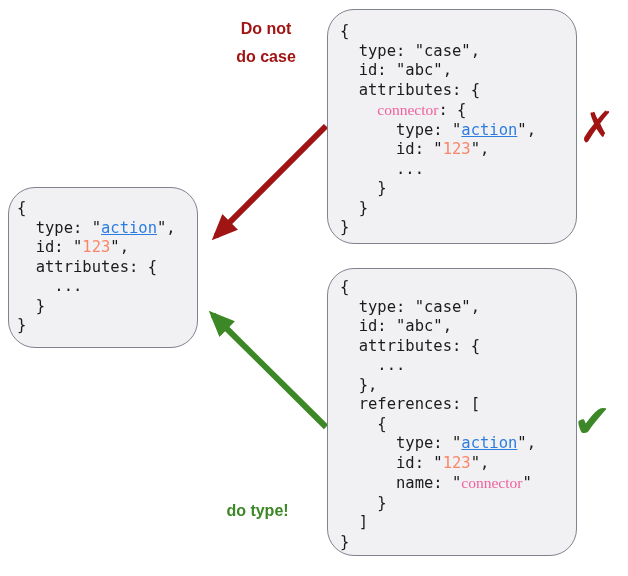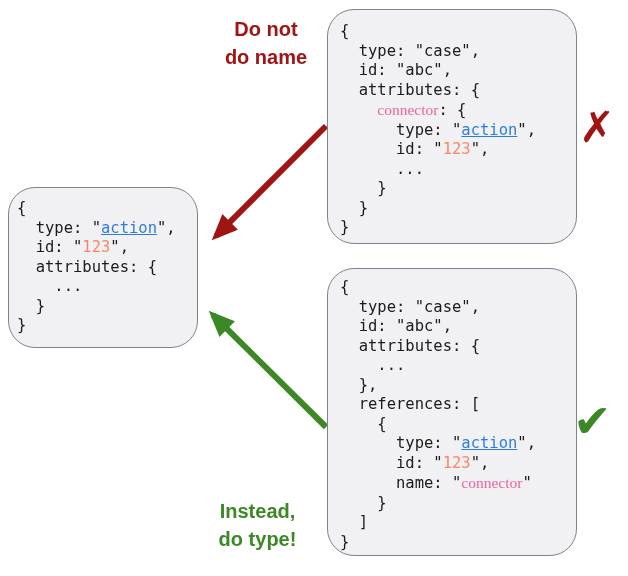--- a/index.html
+++ b/index.html
@@ -42,21 +42,21 @@
 
   .seg-plain  { color: var(--code-ink); }
   .seg-blue   { color: var(--blue); text-decoration: underline; }
   .seg-orange { color: var(--orange); }
   .seg-pink   { color: var(--pink); font-family: Liberation Serif, serif; }
   .seg-bold   { color: var(--code-ink); font-weight: normal; }
 
   .label {
     position: absolute;
     font-weight: bold;
-    font-size: 20px;
+    font-size: 16px;
     line-height: 28px;
     text-align: center;
     letter-spacing: 0px;
   }
   #do-not-label  { left: 210px; top: 15px;  width: 112px; color: var(--red); }
   #instead-label { left: 200px; top: 497px; width: 115px; color: var(--green); }
 
   .mark {
     position: absolute;
     font-family: "DejaVu Sans", sans-serif;
@@ -87,31 +87,30 @@
       <marker id="head-green" markerUnits="userSpaceOnUse" markerWidth="26" markerHeight="22" refX="20" refY="11" orient="auto">
         <path d="M0,0 L26,11 L0,22 Z" class="arrow-head-green"></path>
       </marker>
     </defs>
     <line x1="326" y1="126" x2="216" y2="236" class="arrow-line-red" marker-end="url(#head-red)"></line>
     <line x1="326" y1="427" x2="213" y2="315" class="arrow-line-green" marker-end="url(#head-green)"></line>
   </svg>
 
   <div class="label" id="do-not-label">
     <div>Do not</div>
-    <div>do name</div>
+    <div>do case</div>
   </div>
 
   <pre class="codebox" id="box-left"><div class="code-line"><span class="seg-plain">{</span></div><div class="code-line"><span class="seg-plain">  type: "</span><span class="seg-blue">action</span><span class="seg-plain">",</span></div><div class="code-line"><span class="seg-plain">  id: "</span><span class="seg-orange">123</span><span class="seg-plain">",</span></div><div class="code-line"><span class="seg-plain">  attributes: {</span></div><div class="code-line"><span class="seg-plain">    ...</span></div><div class="code-line"><span class="seg-plain">  }</span></div><div class="code-line"><span class="seg-plain">}</span></div></pre>
 
   <pre class="codebox" id="box-top"><div class="code-line"><span class="seg-plain">{</span></div><div class="code-line"><span class="seg-plain">  type: "case",</span></div><div class="code-line"><span class="seg-plain">  id: "abc",</span></div><div class="code-line"><span class="seg-plain">  attributes: {</span></div><div class="code-line"><span class="seg-plain">    </span><span class="seg-pink">connector</span><span class="seg-plain">: {</span></div><div class="code-line"><span class="seg-plain">      type: "</span><span class="seg-blue">action</span><span class="seg-plain">",</span></div><div class="code-line"><span class="seg-plain">      id: "</span><span class="seg-orange">123</span><span class="seg-plain">",</span></div><div class="code-line"><span class="seg-plain">      ...</span></div><div class="code-line"><span class="seg-plain">    }</span></div><div class="code-line"><span class="seg-plain">  }</span></div><div class="code-line"><span class="seg-plain">}</span></div></pre>
 
   <pre class="codebox" id="box-bottom"><div class="code-line"><span class="seg-plain">{</span></div><div class="code-line"><span class="seg-plain">  type: "case",</span></div><div class="code-line"><span class="seg-plain">  id: "abc",</span></div><div class="code-line"><span class="seg-plain">  attributes: {</span></div><div class="code-line"><span class="seg-plain">    ...</span></div><div class="code-line"><span class="seg-plain">  },</span></div><div class="code-line"><span class="seg-plain">  </span><span class="seg-bold">references</span><span class="seg-plain">: [</span></div><div class="code-line"><span class="seg-plain">    {</span></div><div class="code-line"><span class="seg-plain">      type: "</span><span class="seg-blue">action</span><span class="seg-plain">",</span></div><div class="code-line"><span class="seg-plain">      id: "</span><span class="seg-orange">123</span><span class="seg-plain">",</span></div><div class="code-line"><span class="seg-plain">      name: "</span><span class="seg-pink">connector</span><span class="seg-plain">"</span></div><div class="code-line"><span class="seg-plain">    }</span></div><div class="code-line"><span class="seg-plain">  ]</span></div><div class="code-line"><span class="seg-plain">}</span></div></pre>
 
   <div class="mark" id="cross-mark">✗</div>
 
   <div class="mark" id="check-mark">✔</div>
 
   <div class="label" id="instead-label">
-    <div>Instead,</div>
     <div>do type!</div>
   </div>
 
 </div>
 
 </body></html>

